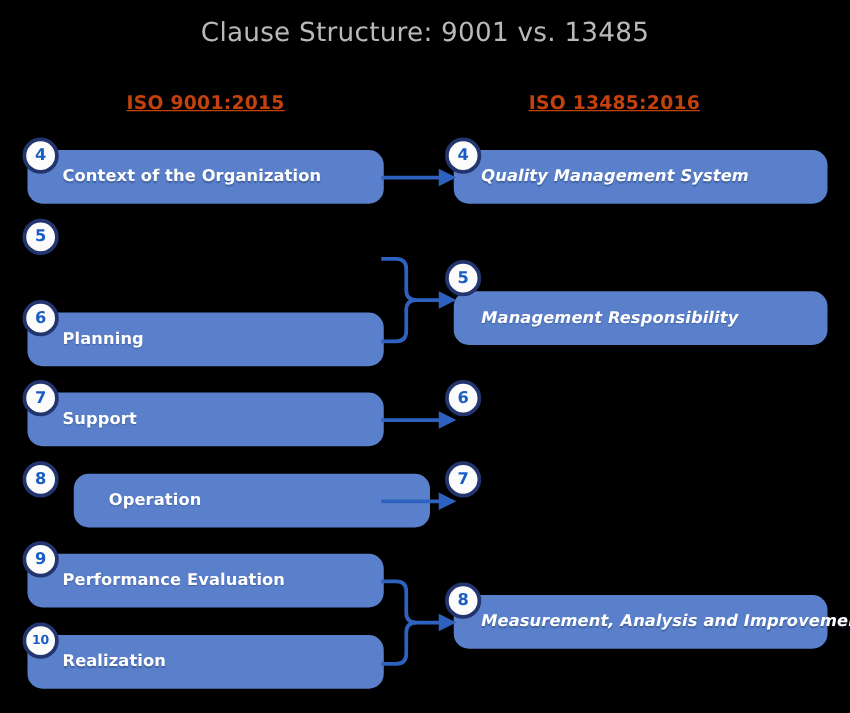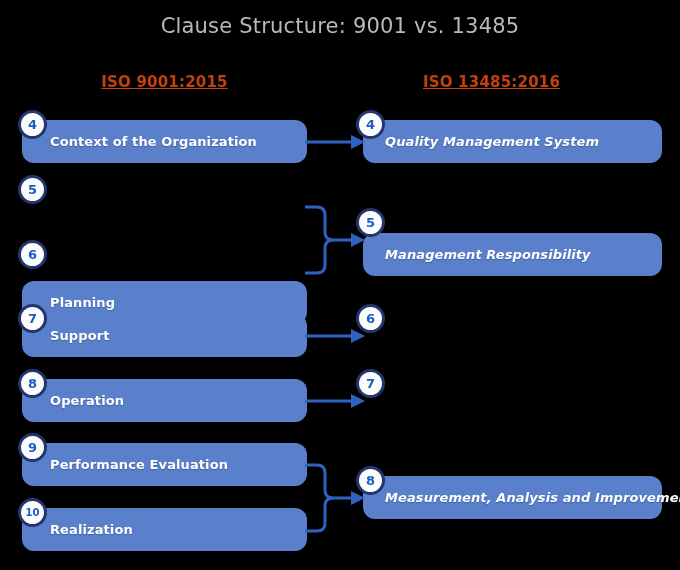--- a/index.html
+++ b/index.html
@@ -138,31 +138,31 @@
     <polygon class="arrowhead" points="46,38 60,45 46,52"></polygon>
   </svg>
 
   <div class="box left" style="top:120px;">
     <span class="box-label">Context of the Organization</span>
   </div>
   <div class="badge" style="left:18px; top:110px;">4</div>
 
   <div class="badge" style="left:18px; top:175px;">5</div>
 
-  <div class="box left" style="top:250px;margin-top:31px;">
+  <div class="box left" style="top:250px;">
     <span class="box-label">Planning</span>
   </div>
   <div class="badge" style="left:18px; top:240px;">6</div>
 
   <div class="box left" style="top:314px;">
     <span class="box-label">Support</span>
   </div>
   <div class="badge" style="left:18px; top:304px;">7</div>
 
-  <div class="box left" style="top:379px;">
+  <div class="box left" style="top:379px;margin-left:37px;">
     <span class="box-label">Operation</span>
   </div>
   <div class="badge" style="left:18px; top:369px;">8</div>
 
   <div class="box left" style="top:443px;">
     <span class="box-label">Performance Evaluation</span>
   </div>
   <div class="badge" style="left:18px; top:433px;">9</div>
 
   <div class="box left" style="top:508px;">

